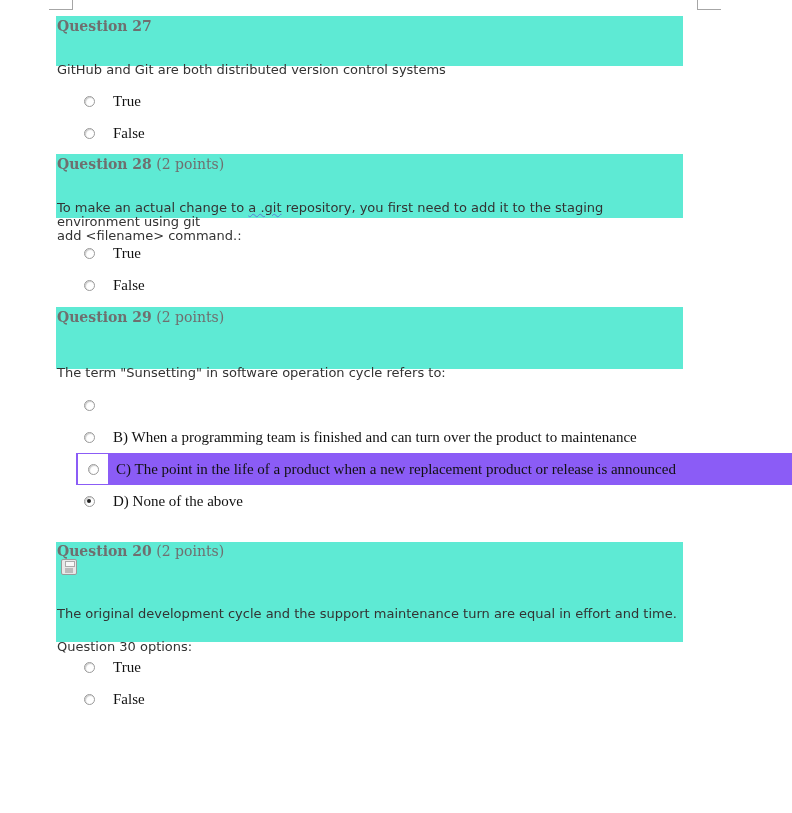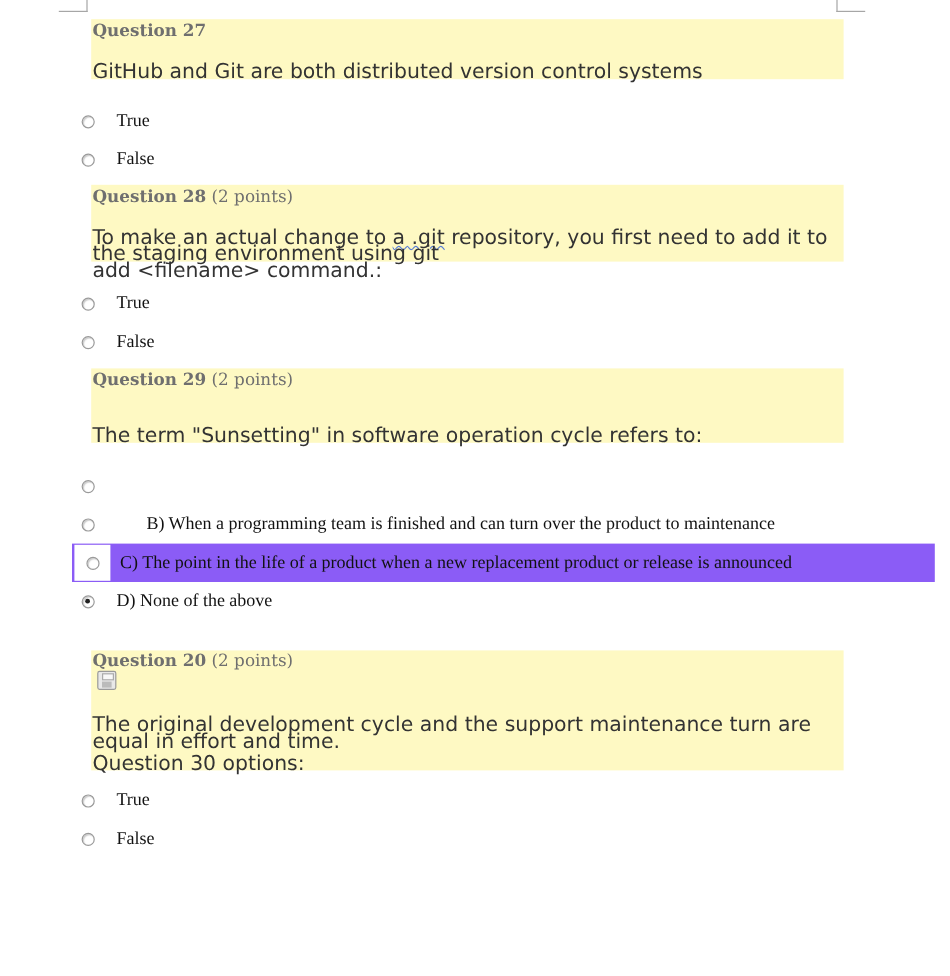--- a/index.html
+++ b/index.html
@@ -1,23 +1,23 @@
 <!DOCTYPE html>
 <html><head>
 <meta charset="utf-8">
 <style>
   html, body { margin:0; padding:0; background:#fff; }
   body { width:792px; height:813px; position:relative; overflow:hidden; font-family:"DejaVu Sans", sans-serif; }
   .corner-l { position:absolute; left:49px; top:0; width:23px; height:9px; border-right:1px solid #a6a6a6; border-bottom:1px solid #a6a6a6; }
   .corner-r { position:absolute; left:697px; top:0; width:23px; height:9px; border-left:1px solid #a6a6a6; border-bottom:1px solid #a6a6a6; }
-  .qhead { position:absolute; left:76px; width:627px; background:#fef9c3; }
+  .qhead { position:absolute; left:56px; width:627px; background:#5eead4; }
   .qtitle { position:absolute; left:1px; font-family:"DejaVu Serif", serif; font-size:14px; color:#6f6f6f; }
   .qtitle b { font-weight:bold; }
-  .qtext { position:absolute; left:1px; font-size:17px; color:#333; line-height:14px; }
-  .opt { position:absolute; left:60px; height:32px; display:flex; align-items:center; }
+  .qtext { position:absolute; left:1px; font-size:13px; color:#333; line-height:14px;margin-top:10px; }
+  .opt { position:absolute; left:76px; height:32px; display:flex; align-items:center; }
   .opt.hl { background:#8b5cf6; width:719px; }
   .radio-wrap { width:26px; height:32px; display:flex; align-items:center; justify-content:center; margin-left:0px; }
   .opt.hl .radio-wrap { background:#fff; height:30px; width:30px; margin-left:2px; }
   .radio { width:9px; height:9px; border:1px solid #9a9a9a; border-radius:50%; background:#fff; position:relative; box-shadow: inset 1px 1px 1px #ccc; }
   .radio.on::after { content:""; position:absolute; left:2.5px; top:2.5px; width:4px; height:4px; border-radius:50%; background:#222; }
   .olabel { font-family:"Liberation Serif", serif; font-size:15px; color:#111; margin-left:11px; }
   .opt.hl .olabel { margin-left:8px; }
   .save-icon { position:absolute; left:5px; top:17px; width:14px; height:14px; border:1px solid #9a9a9a; border-radius:2px; background:#e8e8e8; }
   .save-icon::before { content:""; position:absolute; left:3px; top:1px; width:8px; height:4px; border:1px solid #aaa; background:#f8f8f8; }
   .save-icon::after { content:""; position:absolute; left:3px; top:8px; width:8px; height:5px; background:#bbb; }
@@ -68,21 +68,21 @@
 
 <div class="qhead" style="top:307px;height:62px;">
   <div class="qtitle" style="top:2px;text-align:right;"><b>Question 29</b> <span>(2 points)</span></div>
   <div class="qtext" style="top:49px;">The term "Sunsetting" in software operation cycle refers to:</div>
 </div>
 <div class="opt" style="top:389px;">
   <div class="radio-wrap">
       <div class="radio"></div>
     </div>
 </div>
-<div class="opt" style="top:421px;gap:25px;">
+<div class="opt" style="top:421px;">
   <div class="radio-wrap">
       <div class="radio"></div>
     </div>
   <span class="olabel">B)  When a programming team is finished and can turn over the product to maintenance</span>
 </div>
 <div class="opt hl" style="top:453px;">
   <div class="radio-wrap">
       <div class="radio"></div>
     </div>
   <span class="olabel">C)  The point in the life of a product when a new replacement product or release is announced</span>

